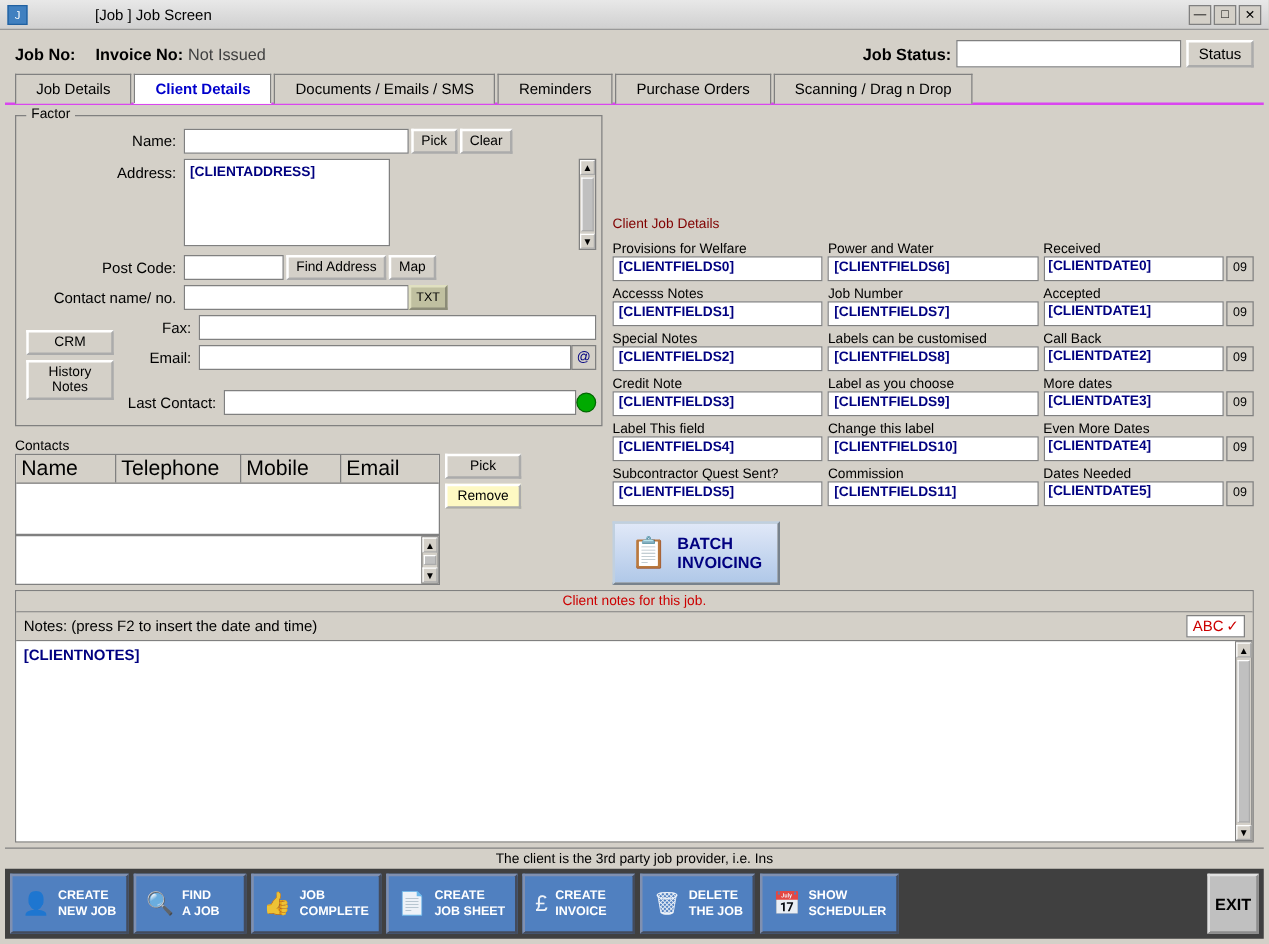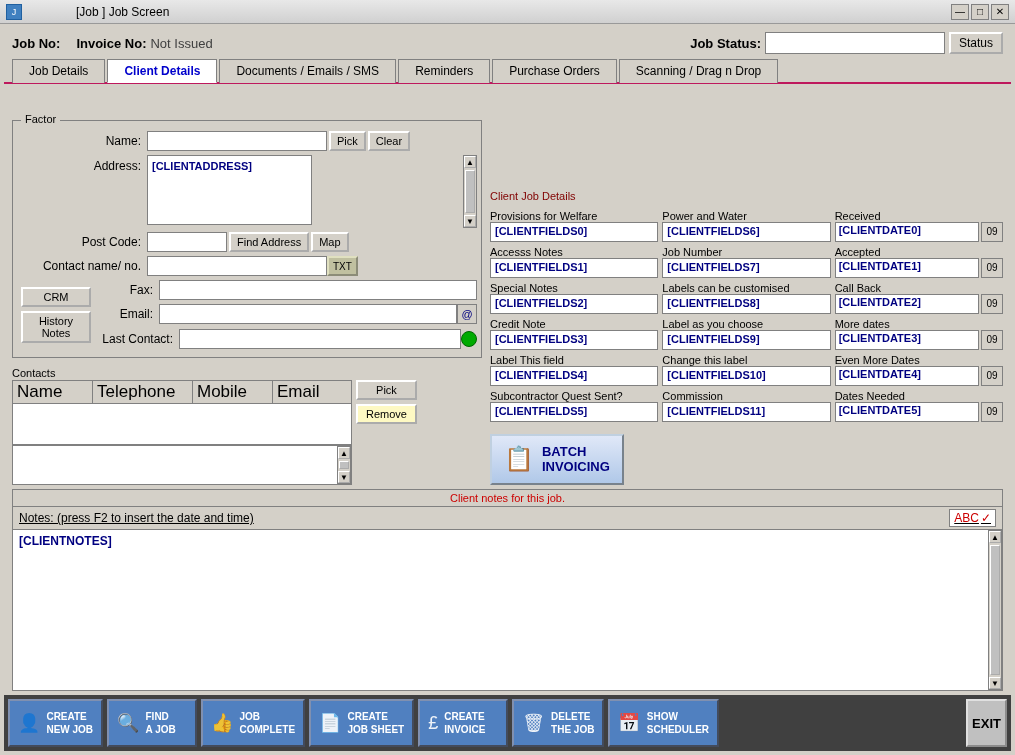--- a/index.html
+++ b/index.html
@@ -34,21 +34,21 @@
     .top-bar-label { font-weight: bold; font-size: 13px; color: #000; }
     .top-bar-value { font-size: 13px; color: #404040; }
     .job-status-field { border: 1px solid #808080; background: white; width: 180px; height: 22px; padding: 2px 4px; }
     .status-btn { background: #d4d0c8; border: 2px outset #fff; padding: 2px 8px; cursor: pointer; height: 22px; }
     
     
     .tab-bar {
       display: flex;
       background: #d4d0c8;
       padding: 0 8px;
-      border-bottom: 2px solid #be185d;
+      border-bottom: 2px solid #d946ef;
     }
     .tab {
       padding: 4px 16px;
       border: 1px solid #808080;
       border-bottom: none;
       cursor: pointer;
       background: #d4d0c8;
       color: #000;
       margin-right: 2px;
       position: relative;
@@ -209,21 +209,20 @@
     }
     .notes-label {
       padding: 2px 6px;
       color: #000;
       font-size: 11px;
       background: #d4d0c8;
       border-bottom: 1px solid #808080;
       display: flex;
       align-items: center;
       justify-content: space-between;
-      text-decoration: underline;
     }
     .spell-btn {
       background: white;
       border: 1px solid #808080;
       padding: 1px 4px;
       cursor: pointer;
       color: #cc0000;
       font-size: 10px;
       display: flex;
       align-items: center;
@@ -429,21 +428,21 @@
             <button class="btn-side" style="width: 70px;">CRM</button>
             <button class="btn-side" style="width: 70px;">History Notes</button>
           </div>
           <div style="display: flex; flex-direction: column; gap: 4px; flex: 1; margin-left: 8px;">
 
             <div class="form-row" style="margin-bottom: 0;">
               <span class="form-label" style="width: 60px;">Fax:</span>
               <input type="text" class="form-input" style="">
             </div>
 
-            <div class="form-row" style="margin-bottom: 1px;">
+            <div class="form-row" style="margin-bottom: 12px;">
               <span class="form-label" style="width: 60px;">Email:</span>
               <input type="text" class="form-input" style="">
               <div class="email-icon-btn">@</div>
             </div>
 
             <div class="form-row" style="margin-bottom: 0;">
               <span class="form-label" style="width: 80px;">Last Contact:</span>
               <input type="text" class="form-input" style="">
               <div class="online-indicator"></div>
             </div>
@@ -604,20 +603,21 @@
     <div style="position: relative; display: flex;">
       <textarea class="notes-textarea" style="">[CLIENTNOTES]</textarea>
       <div class="scrollbar-v" style="width: 14px; border-left: 1px solid #808080;">
         <div class="scroll-arrow">▲</div>
         <div class="scroll-thumb"></div>
         <div class="scroll-arrow">▼</div>
       </div>
     </div>
   </div>
 
+  <div class="status-bar">The client is the 3rd party job provider, i.e. Ins</div>
 
   <div class="bottom-toolbar">
     <button class="toolbar-btn">
       <span class="toolbar-btn-icon">👤</span>
       <span class="toolbar-btn-text">CREATE<br>NEW JOB</span>
     </button>
     <button class="toolbar-btn">
       <span class="toolbar-btn-icon">🔍</span>
       <span class="toolbar-btn-text">FIND<br>A JOB</span>
     </button>

